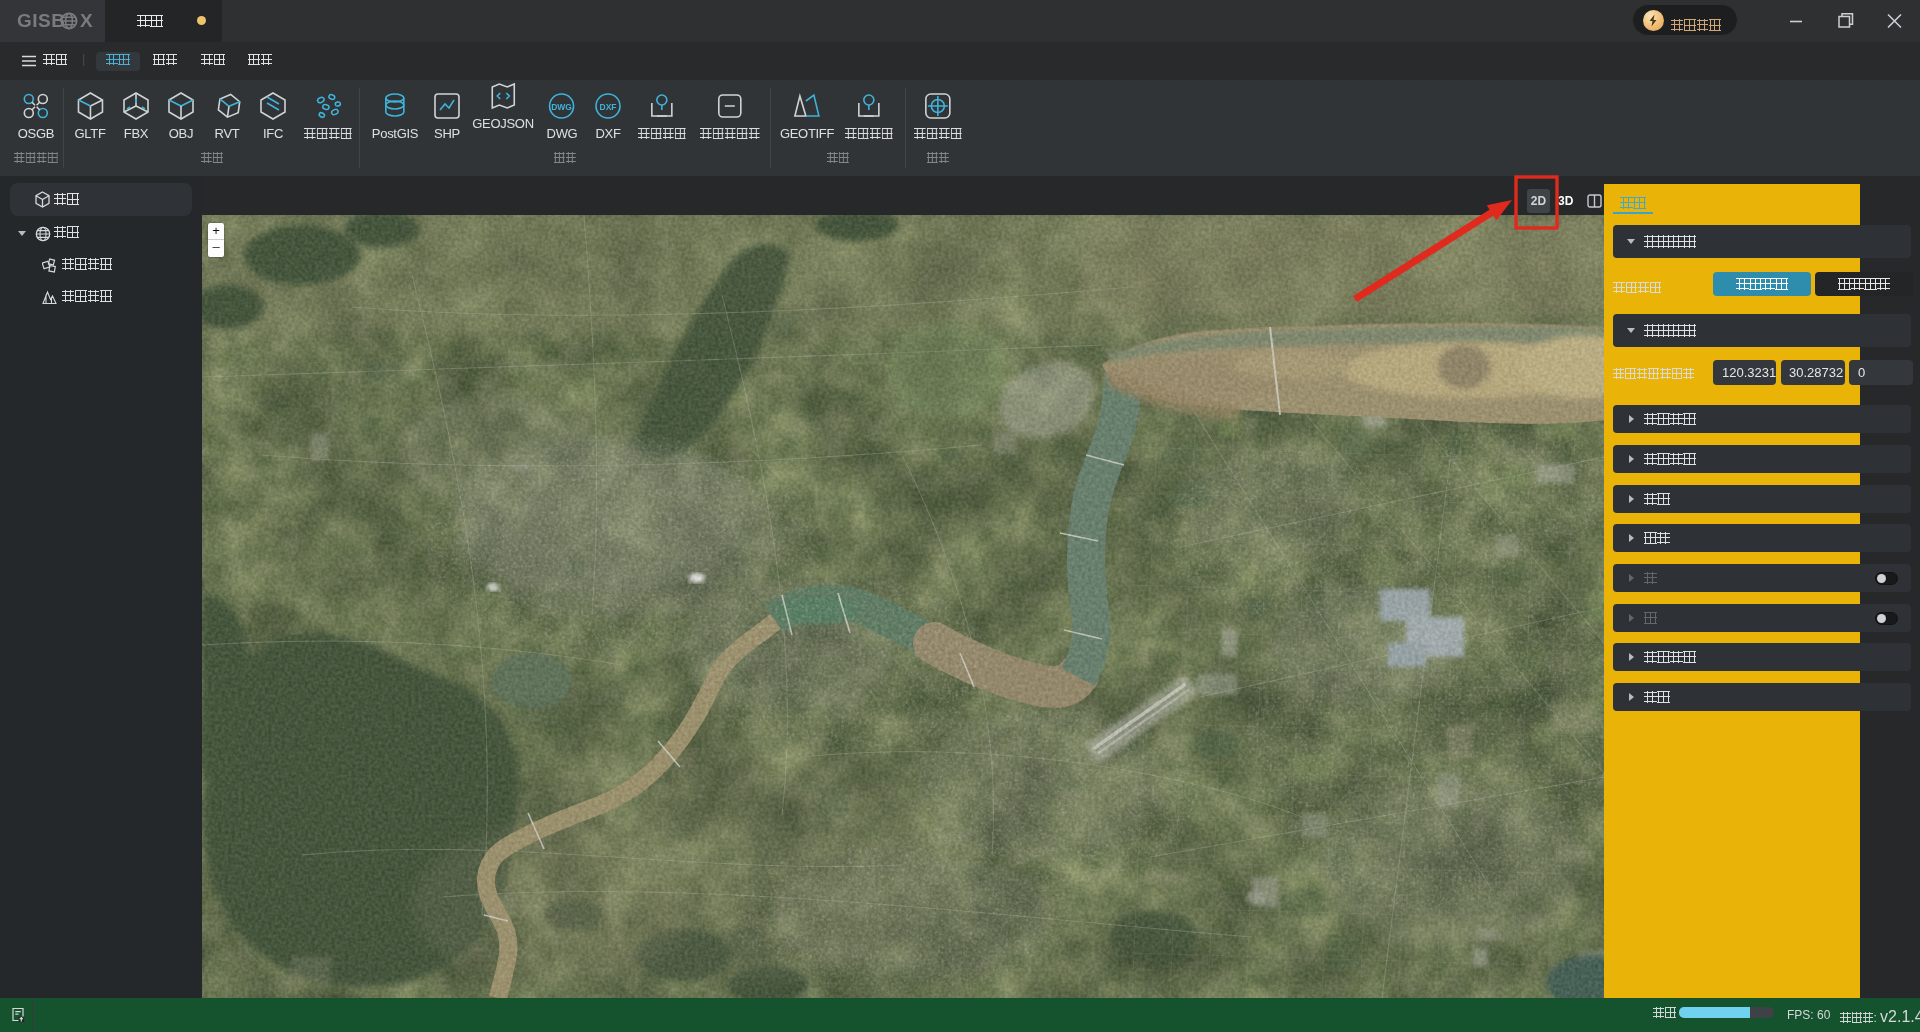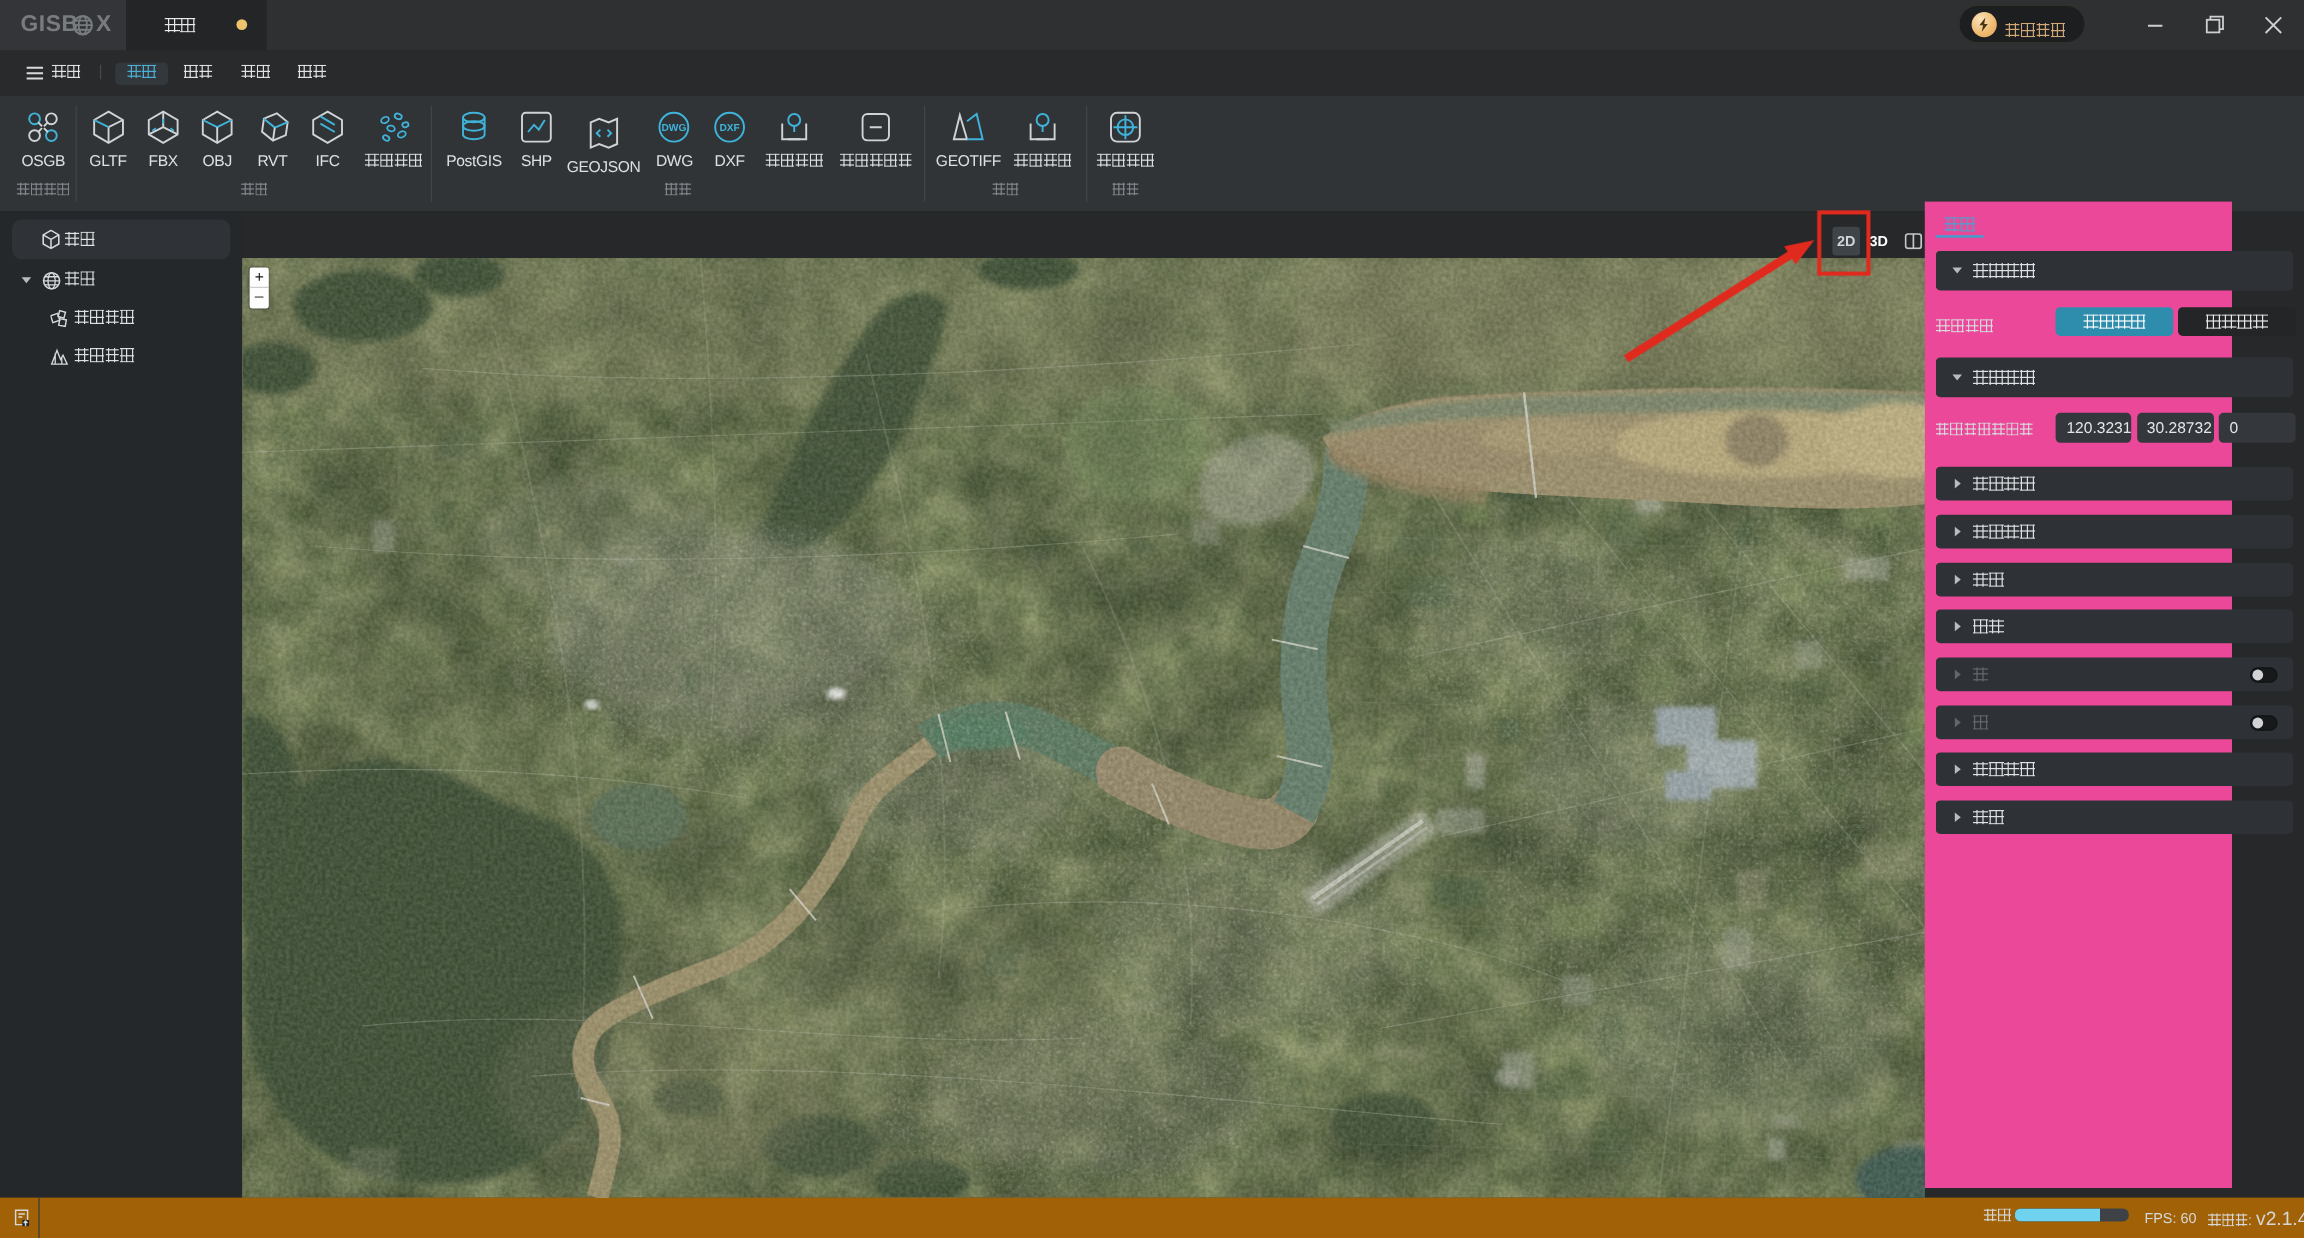--- a/index.html
+++ b/index.html
@@ -11,23 +11,23 @@
 mask:linear-gradient(#000,#000) 0 6%/100% 9% no-repeat,linear-gradient(#000,#000) 0 48%/100% 9% no-repeat,linear-gradient(#000,#000) 0 92%/100% 9% no-repeat,linear-gradient(#000,#000) 24% 0/9% 100% no-repeat,linear-gradient(#000,#000) 70% 0/9% 100% no-repeat}
 .z2{-webkit-mask:linear-gradient(#000,#000) 0 2%/100% 9% no-repeat,linear-gradient(#000,#000) 0 50%/100% 9% no-repeat,linear-gradient(#000,#000) 0 98%/100% 9% no-repeat,linear-gradient(#000,#000) 4% 0/9% 100% no-repeat,linear-gradient(#000,#000) 94% 0/9% 100% no-repeat,linear-gradient(#000,#000) 49% 0/9% 100% no-repeat;
 mask:linear-gradient(#000,#000) 0 2%/100% 9% no-repeat,linear-gradient(#000,#000) 0 50%/100% 9% no-repeat,linear-gradient(#000,#000) 0 98%/100% 9% no-repeat,linear-gradient(#000,#000) 4% 0/9% 100% no-repeat,linear-gradient(#000,#000) 94% 0/9% 100% no-repeat,linear-gradient(#000,#000) 49% 0/9% 100% no-repeat}
 
 #titlebar{left:0;top:0;width:1920px;height:42px;background:#2e3032}
 #logo{left:0;top:0;width:105px;height:42px;background:#333538;color:#797c7f;font-weight:bold;font-size:19px;letter-spacing:.5px;line-height:42px;text-align:center}
 #tab{left:105px;top:0;width:117px;height:42px;background:#232527;color:#e4e6e8;font-size:14px;line-height:42px}
 #menurow{left:0;top:42px;width:1920px;height:38px;background:#282a2c;color:#e2e4e6;font-size:13px}
 #toolbar{left:0;top:80px;width:1920px;height:96px;background:#303437}
 #sidebar{left:0;top:176px;width:202px;height:822px;background:#25282a}
-#statusbar{left:0;top:998px;width:1920px;height:34px;background:#a16207;color:#d5d8da;font-size:12.5px}
+#statusbar{left:0;top:998px;width:1920px;height:34px;background:#14532d;color:#d5d8da;font-size:12.5px}
 #mapstrip{left:202px;top:176px;width:1406px;height:39px;background:#26282a}
-#rpanel{left:1604px;top:168px;width:256px;height:822px;background:#ec4899}
+#rpanel{left:1604px;top:184px;width:256px;height:822px;background:#eab308}
 #map{left:202px;top:215px;width:1402px;height:783px;background:#7a7f61;overflow:hidden}
 .ti{position:absolute;display:flex;flex-direction:column;align-items:center}
 .ti .lab{font-size:13px;color:#dde0e3;margin-top:5px;white-space:nowrap;letter-spacing:-0.3px}
 .gl{position:absolute;top:71px;font-size:12px;color:#83888d;white-space:nowrap;transform:translateX(-50%)}
 .sep{position:absolute;top:8px;height:80px;width:1px;background:#41454a}
 .hdr{position:absolute;left:9px;width:298px;height:28px;background:#2e3236;border-radius:4px;color:#dfe2e4;font-size:14px;display:flex;align-items:center}
 .hdrx{height:33px}
 .tri{width:0;height:0;border-left:5px solid #b8bcc0;border-top:4px solid transparent;border-bottom:4px solid transparent;margin:0 10px 0 16px}
 .trid{width:0;height:0;border-top:5px solid #b8bcc0;border-left:4px solid transparent;border-right:4px solid transparent;margin:0 9px 0 14px}
 .dim{color:#63676b}
@@ -163,21 +163,21 @@
     </div>
   <div class="ti" style="left:447px;top:11px;transform:translateX(-50%)">
       <svg width="30" height="30" viewBox="0 0 30 30">
         <g fill="none" stroke="#cfd3d6" stroke-width="1.6">
           <rect x="3" y="3" width="24" height="24" rx="3"></rect>
           <path d="M8 19l5-6 4 4 5-8" stroke="#3fb3d9"></path>
         </g>
       </svg>
       <div class="lab">SHP</div>
     </div>
-  <div class="ti" style="left:503px;top:16px;transform:translateX(-50%)">
+  <div class="ti" style="left:503px;top:1px;transform:translateX(-50%)">
       <svg width="30" height="30" viewBox="0 0 30 30">
         <g fill="none" stroke="#cfd3d6" stroke-width="1.6">
           <path d="M4 6l7-3 8 3 7-3v21l-7 3-8-3-7 3Z"></path>
           <path d="M12 12l-3 3 3 3M18 12l3 3-3 3" stroke="#3fb3d9"></path>
         </g>
       </svg>
       <div class="lab">GEOJSON</div>
     </div>
   <div class="ti" style="left:562px;top:11px;transform:translateX(-50%)">
       <svg width="30" height="30" viewBox="0 0 30 30">

